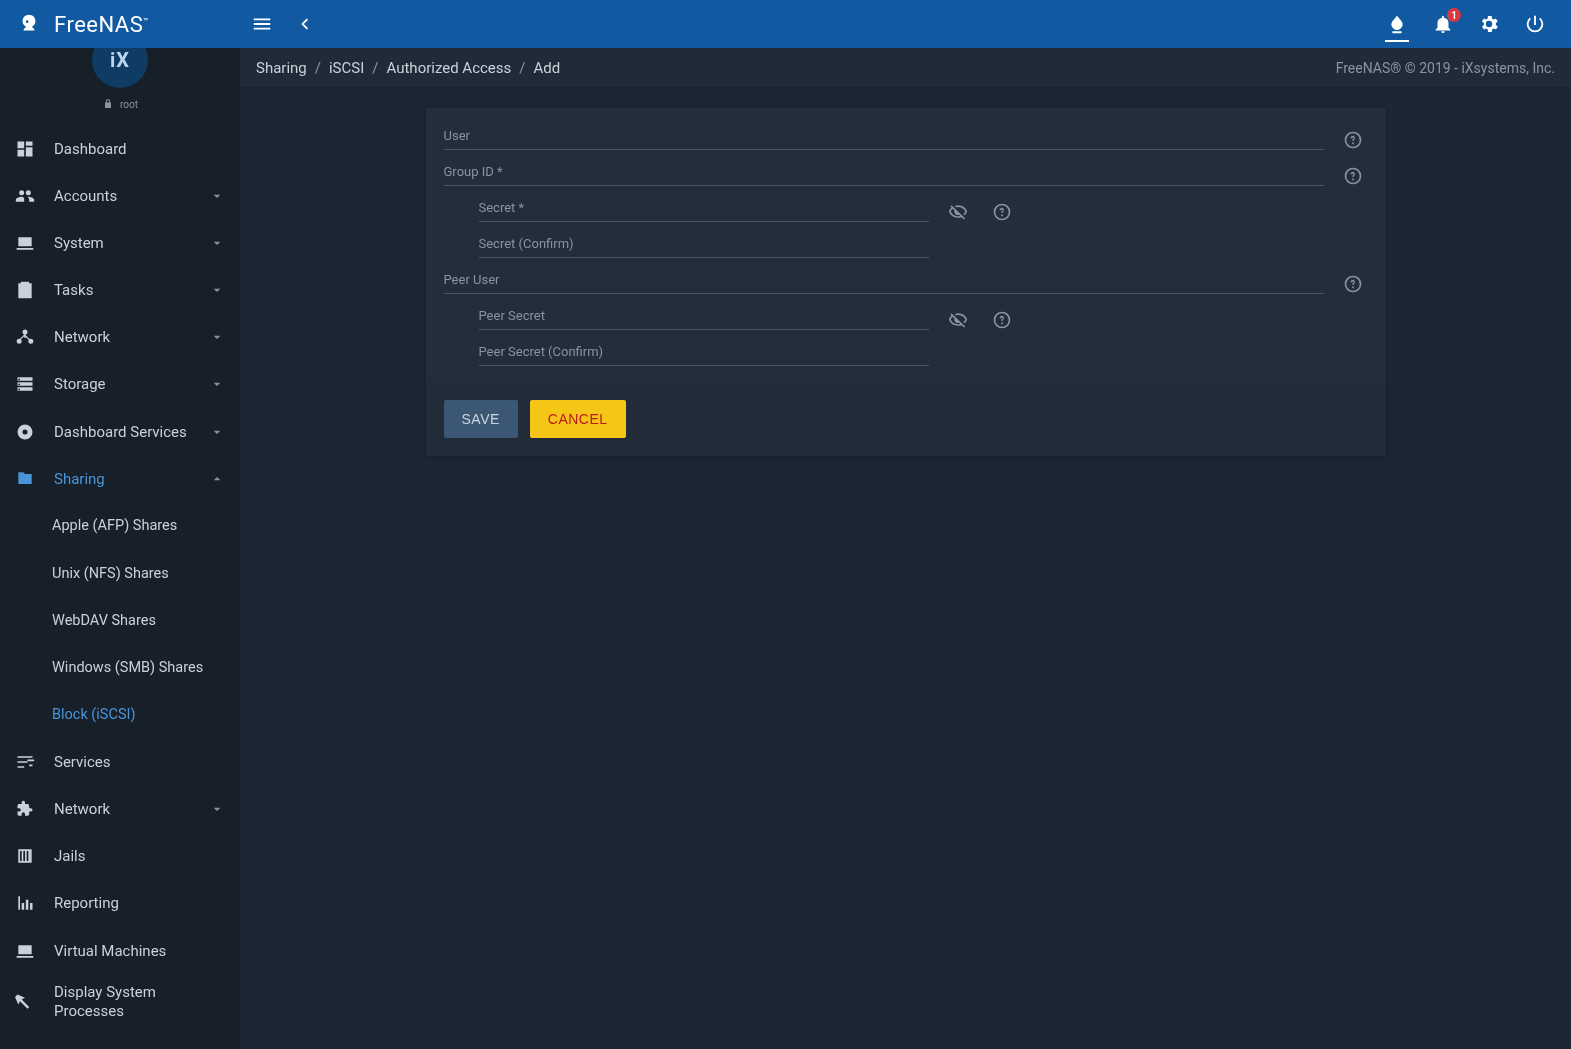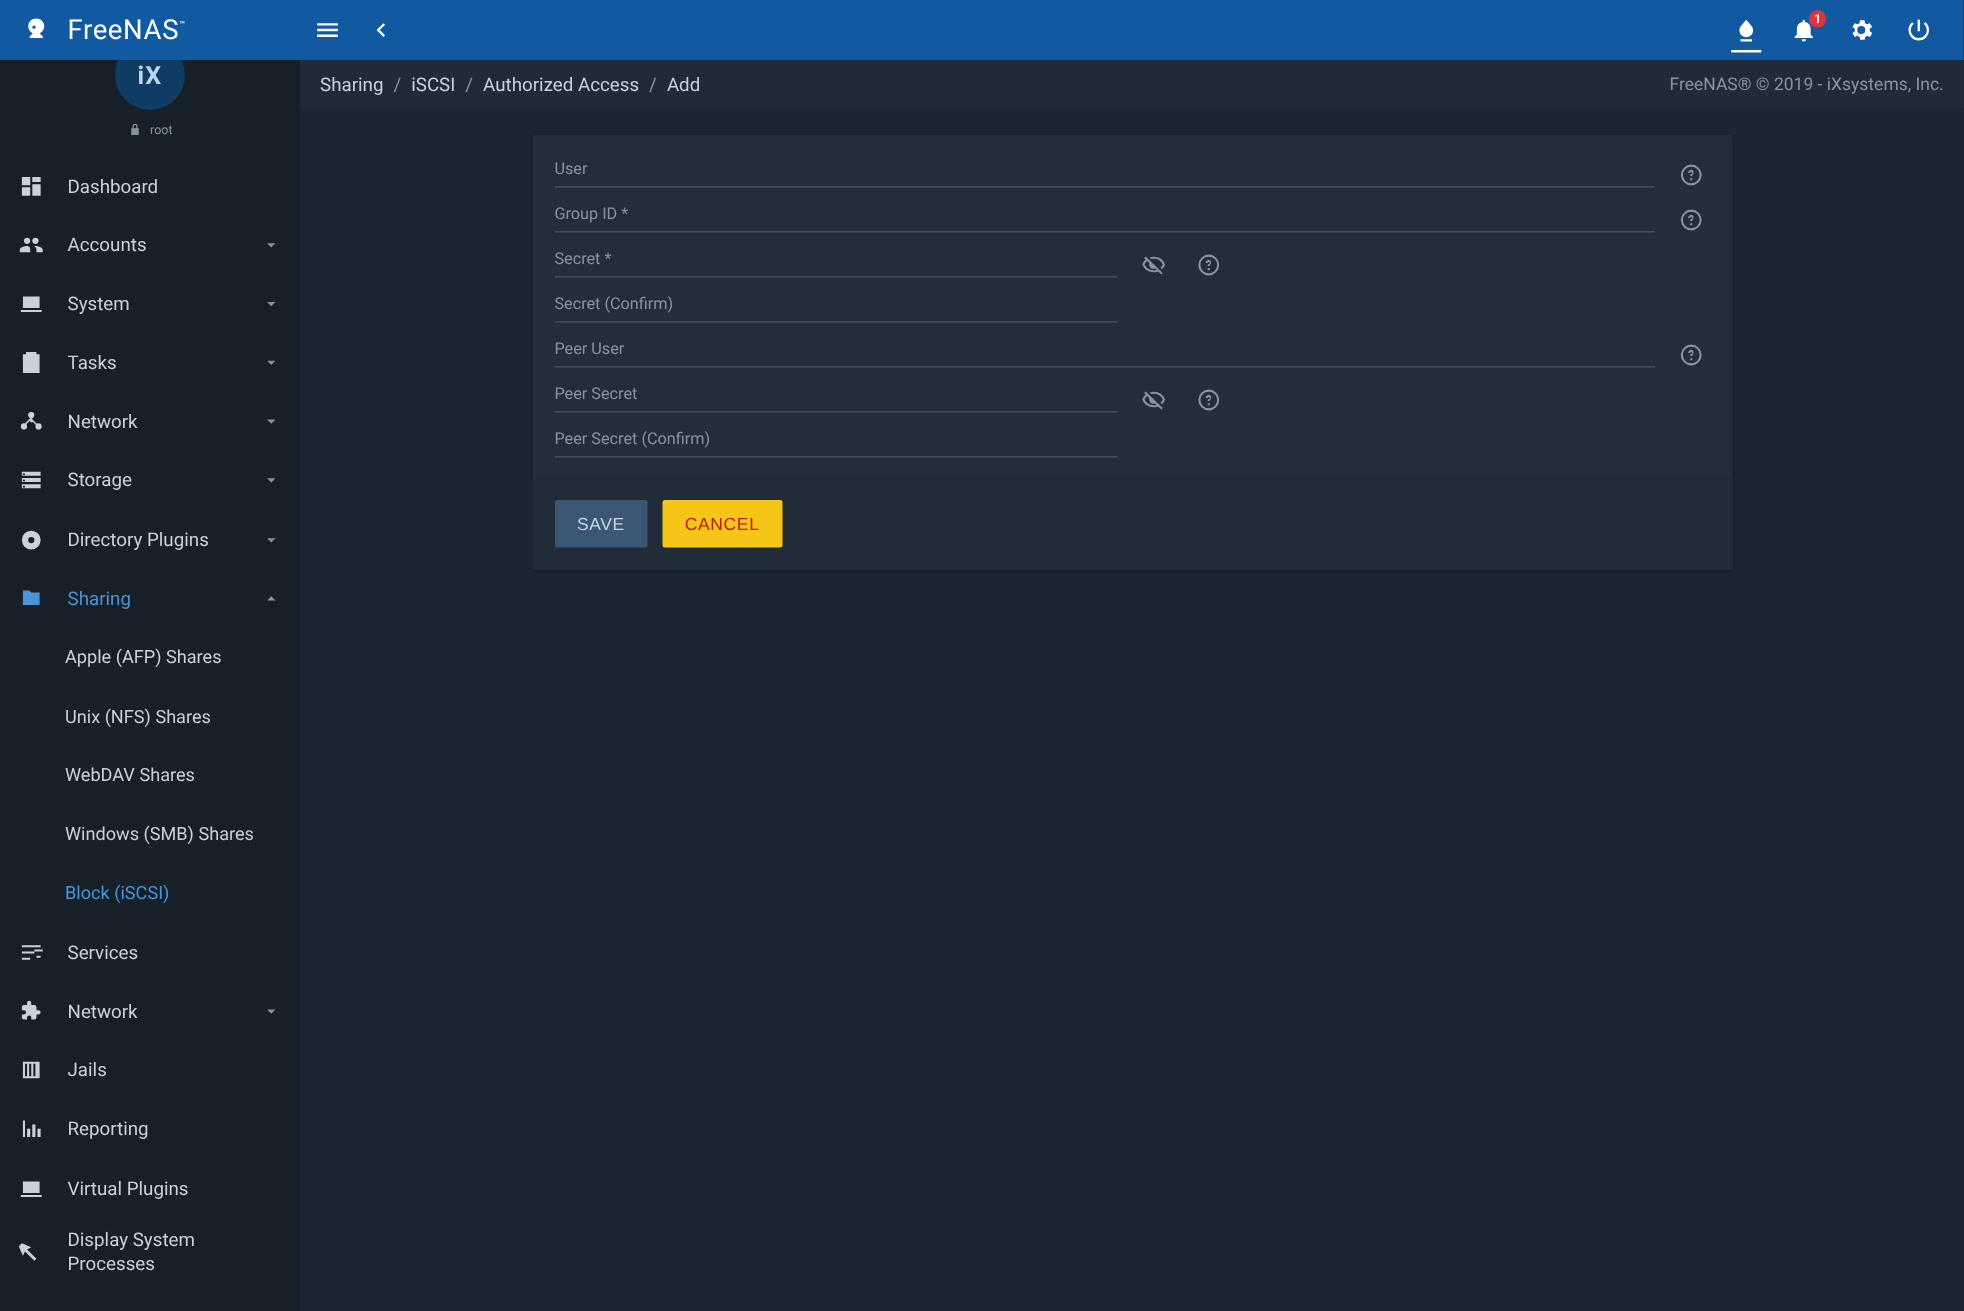--- a/index.html
+++ b/index.html
@@ -129,21 +129,21 @@
   .form-body{padding:10px 18px 4px 18px;}
   .field-row{
     display:flex;align-items:flex-end;gap:14px;
     padding:8px 0 4px 0;
   }
   .field{
     border-bottom:1px solid var(--line);
     position:relative;
   }
   .field.full{flex:1;min-width:0;}
-  .field.half{width:450px;}
+  .field.half{width:450px;margin-left:35px;}
   .field-label{
     font-size:13px;color:var(--text-faint);
     padding:2px 0 6px 0;
     display:block;
   }
   .req{color:var(--text-faint);}
   .help-slot{width:30px;display:flex;align-items:center;justify-content:center;}
   .vis-slot{width:30px;display:flex;align-items:center;justify-content:center;}
   .help-slot svg,.vis-slot svg{width:20px;height:20px;fill:var(--text-faint);cursor:pointer;}
   .form-actions{
@@ -306,21 +306,21 @@
         </span>
     </div>
 
     <div class="nav-item">
       <span class="nav-icon">
           <svg viewBox="0 0 24 24">
             <circle cx="12" cy="12" r="9"></circle>
             <circle cx="12" cy="12" r="3" fill="#171f29"></circle>
           </svg>
         </span>
-      <span class="nav-label">Directory Plugins</span>
+      <span class="nav-label">Dashboard Services</span>
       <span class="nav-caret">
           <svg viewBox="0 0 24 24">
             <path d="M7 10l5 5 5-5z"></path>
           </svg>
         </span>
     </div>
 
     <div class="nav-item active">
       <span class="nav-icon">
           <svg viewBox="0 0 24 24">
@@ -390,21 +390,21 @@
         </span>
       <span class="nav-label">Reporting</span>
     </div>
 
     <div class="nav-item">
       <span class="nav-icon">
           <svg viewBox="0 0 24 24">
             <path d="M4 5h16v11H4V5zm-2 13h20v2H2v-2z"></path>
           </svg>
         </span>
-      <span class="nav-label">Virtual Plugins</span>
+      <span class="nav-label">Virtual Machines</span>
     </div>
 
     <div class="nav-item" style="height:56px;">
       <span class="nav-icon">
           <svg viewBox="0 0 24 24">
             <path d="M3 3l9 4-4 2 9 9-2 2-9-9-2 4-4-9 3-3z"></path>
           </svg>
         </span>
       <span class="nav-label" style="line-height:1.25;">Display System Processes</span>
     </div>

